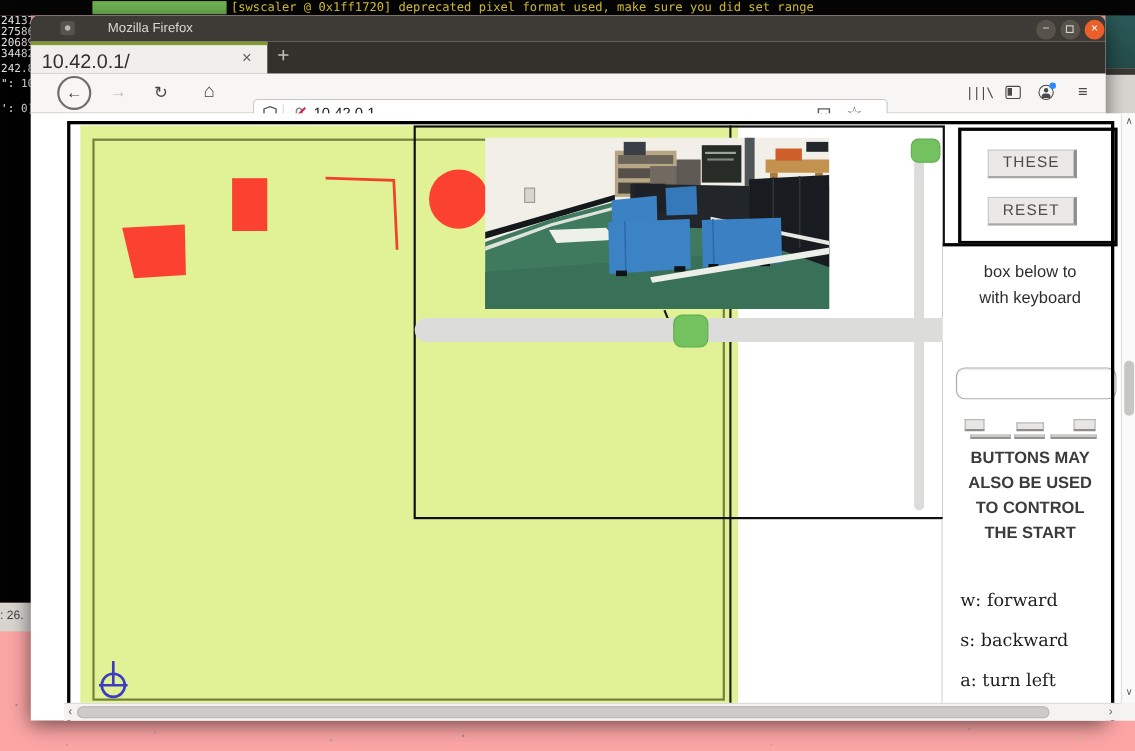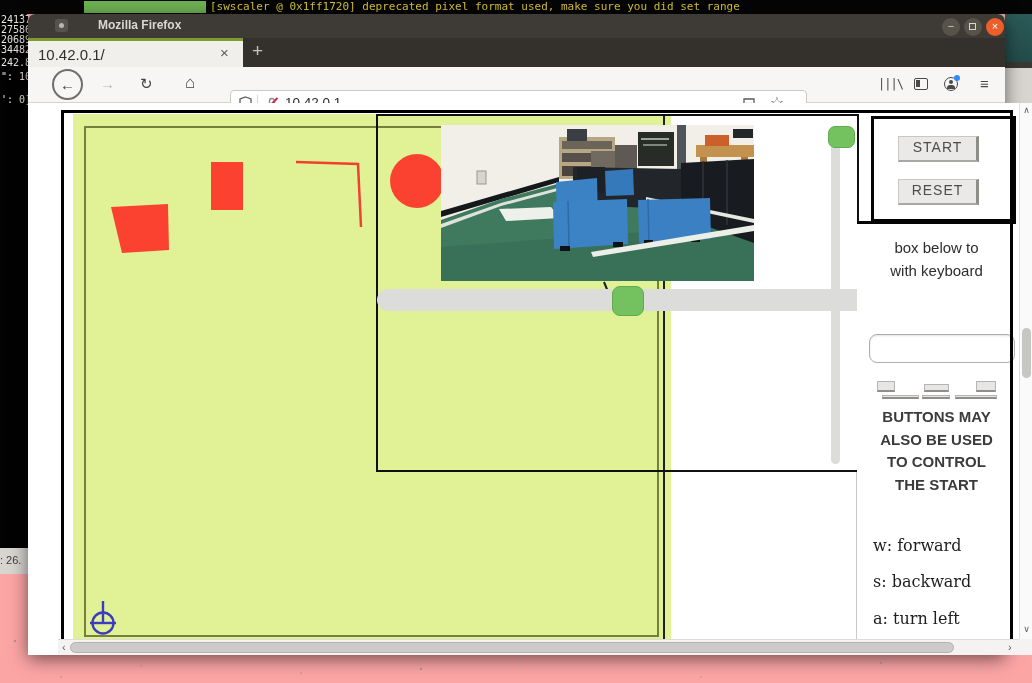--- a/index.html
+++ b/index.html
@@ -22,28 +22,28 @@
   .term-line{left:210px;top:0px;color:#d9c335;font-family:"DejaVu Sans Mono",monospace;font-size:11px;line-height:14px;white-space:nowrap;}
   .term-left{left:0;top:14px;width:28px;height:534px;background:#020202;overflow:hidden;}
   .term-frag{position:absolute;left:1px;color:#e8e6e2;font-family:"DejaVu Sans Mono",monospace;font-size:10px;white-space:nowrap;}
   .behind-note{left:0;top:548px;width:28px;height:26px;background:#d8d5d0;color:#3e3e3c;font-size:11px;line-height:24px;}
   
   .fx{left:28px;top:14px;width:977px;height:641px;background:#fff;border-radius:7px 7px 0 0;
       box-shadow:0 4px 18px rgba(0,0,0,.55);}
   .titlebar{left:0;top:0;width:100%;height:24px;background:#3e3b36;border-radius:7px 7px 0 0;}
   .title-icon{left:27px;top:5px;width:13px;height:13px;background:#56534d;border-radius:3px;}
   .title-icon i{position:absolute;left:4px;top:4px;width:5px;height:5px;background:#b9b6b1;border-radius:50%;}
-  .title-text{left:70px;top:4px;color:#d9d7d3;font-size:12px;font-weight:bold;}
+  .title-text{left:70px;top:4px;color:#d9d7d3;font-size:12px;font-weight:normal;}
   .winbtn{top:4px;width:18px;height:18px;border-radius:50%;background:#57534b;color:#d6d4cf;
           font-size:11px;line-height:17px;text-align:center;}
   .winbtn.close{background:#ec5e2a;color:#fff;}
   .winbtn .sq{position:absolute;left:5px;top:5px;width:7px;height:7px;border:1px solid #d6d4cf;box-sizing:border-box;}
   .tabbar{left:0;top:24px;width:100%;height:29px;background:#34312c;}
   .tab{left:0;top:0;width:215px;height:29px;background:#f1efec;border-top:3px solid #7f9a33;box-sizing:border-box;}
-  .tab-label{left:10px;top:5px;font-size:15px;color:#2f2f2f;}
+  .tab-label{left:10px;top:5px;font-size:18px;color:#2f2f2f;}
   .tab-close{left:192px;top:3px;font-size:15px;color:#5f5f5f;}
   .newtab{left:224px;top:2px;font-size:19px;color:#c3c1bd;}
   .navbar{left:0;top:53px;width:100%;height:36px;background:#f7f6f4;border-bottom:1px solid #d6d4d1;box-sizing:border-box;}
   .navico{top:8px;font-size:15px;color:#454545;}
   .backcirc{left:24px;top:2px;width:31px;height:31px;border:2px solid #6e6e6e;border-radius:50%;box-sizing:border-box;
             text-align:center;line-height:27px;font-size:15px;color:#3d3d3d;background:#f7f6f4;}
   .urlbar{left:202px;top:6px;width:577px;height:26px;background:#fff;border:1px solid #c9c8c6;border-radius:4px;box-sizing:border-box;margin-top:17px;}
   .urlico{top:5px;}
   .urldivider{left:26px;top:4px;width:1px;height:16px;background:#d6d5d3;}
   .urltext{left:54px;top:4px;font-size:13.5px;color:#1f1f1f;}
@@ -243,21 +243,21 @@
         <polygon points="150,127 313,100 313,106 152,132" fill="#eceee8"></polygon>
         <rect x="36" y="46" width="9" height="13" fill="#d8d5cf" stroke="#9a978f" stroke-width="1"></rect>
       </svg>
 
       <div class="abs hslider-track"></div>
       <div class="abs hslider-handle"></div>
       <div class="abs vslider-track"></div>
       <div class="abs vslider-handle"></div>
 
       <div class="abs panel1"></div>
-      <div class="abs ctrl-btn" style="left:840px;top:33px">START</div>
+      <div class="abs ctrl-btn" style="left:840px;top:33px">THESE</div>
       <div class="abs ctrl-btn" style="left:840px;top:76px">RESET</div>
 
       <div class="abs panel2">
         <div class="abs instr">
           <div>box below to</div>
           <div>with keyboard</div>
         </div>
         <input class="abs kb-input" value="" style="">
         <div class="abs minibar" style="left:20px;top:157px;width:18px;height:11px"></div>
         <div class="abs minibar" style="left:25px;top:171px;width:37px;height:4px"></div>

